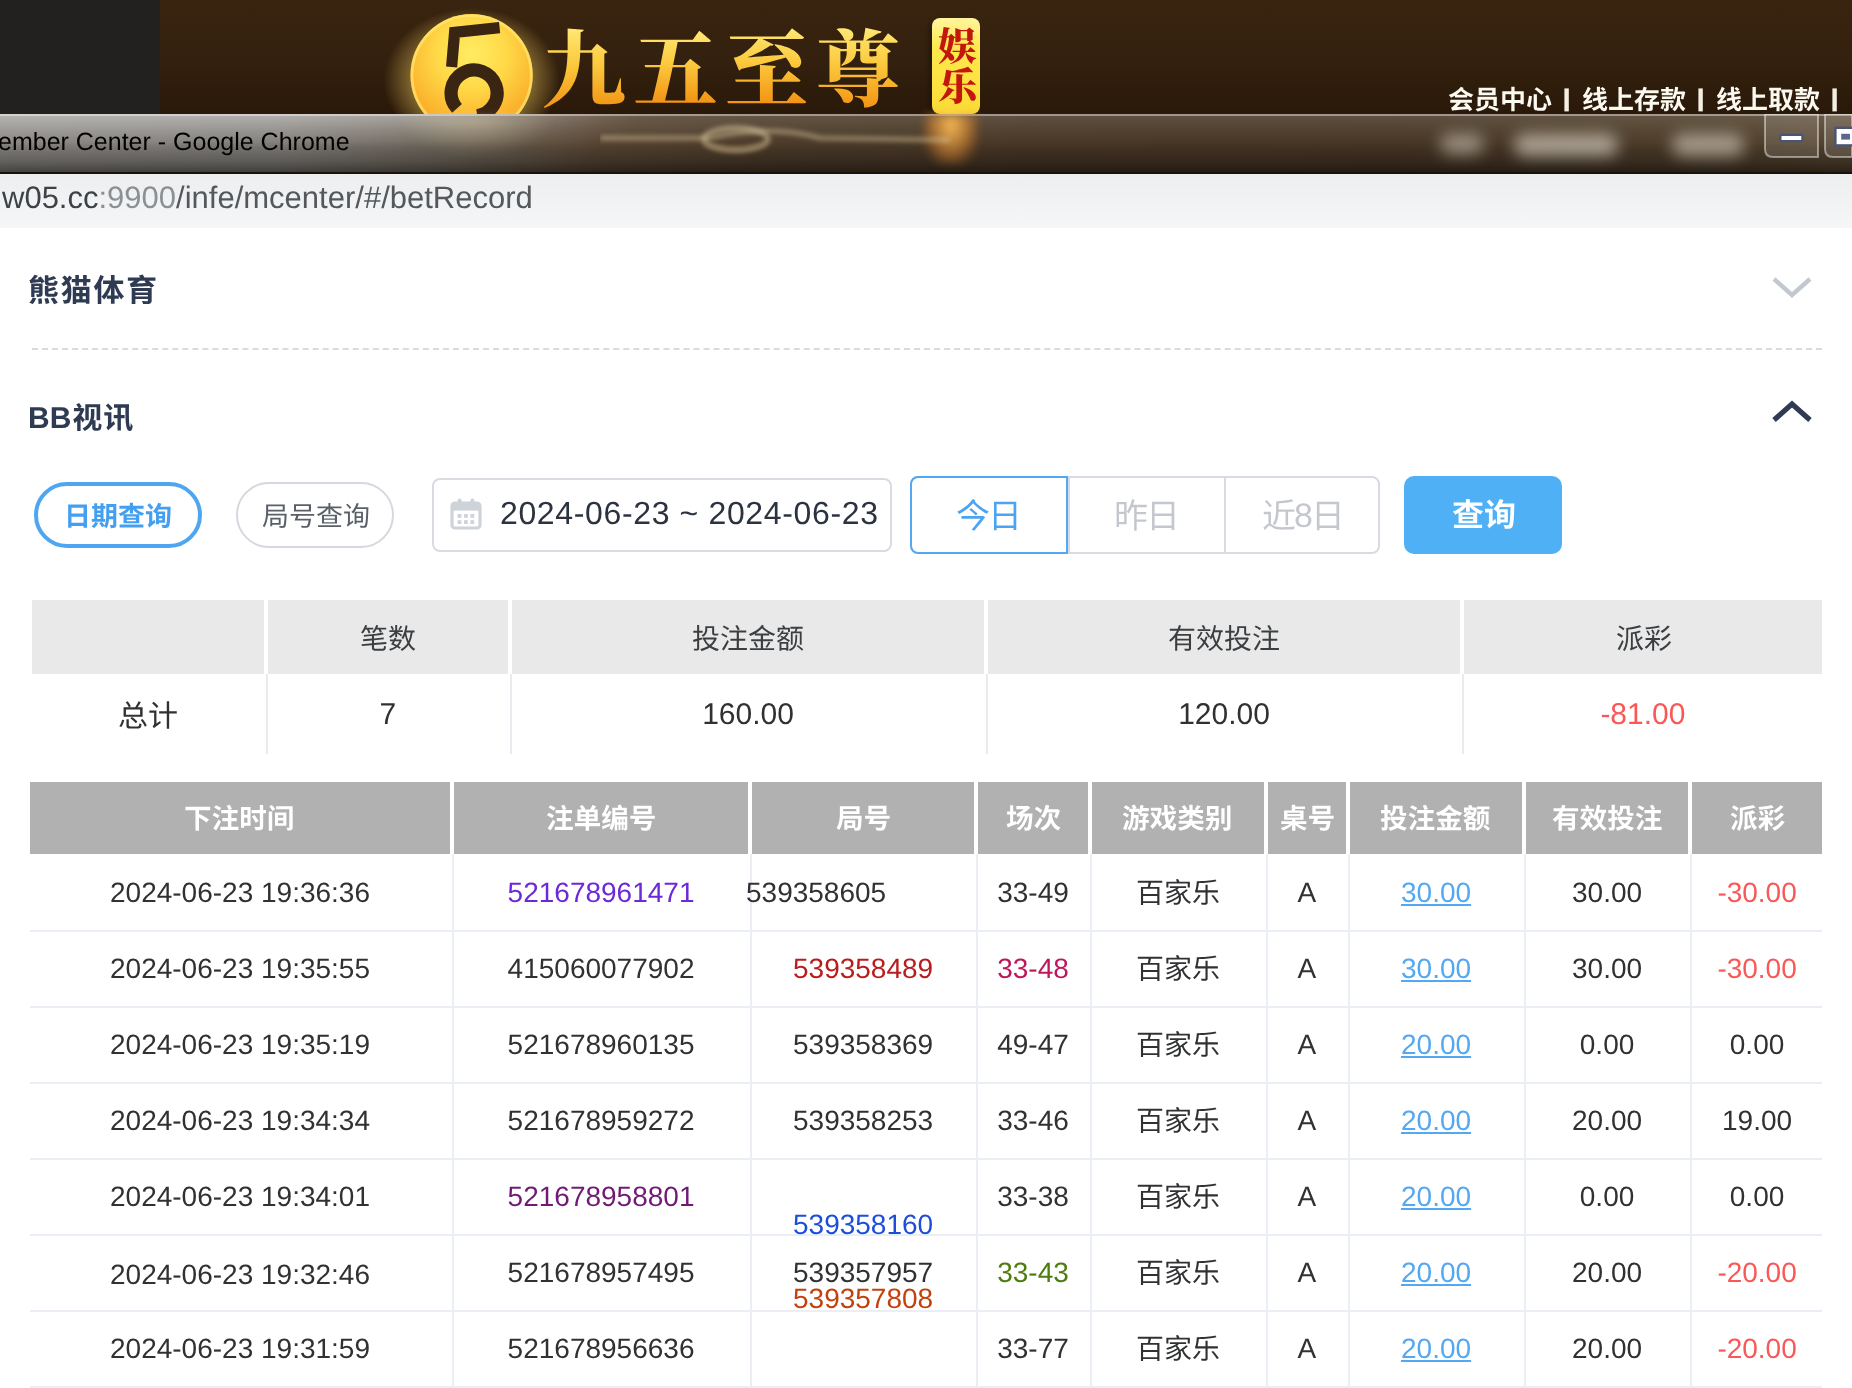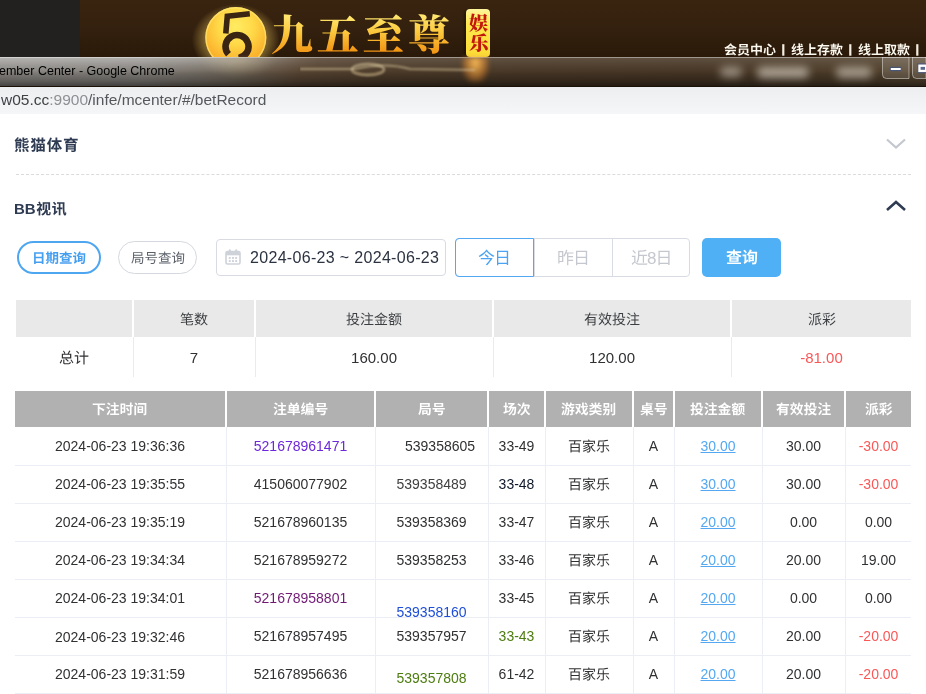--- a/index.html
+++ b/index.html
@@ -332,50 +332,50 @@
 <div style="position:absolute;left:375px;top:427px;width:1px;height:266px;background:#ebeef5"></div>
 <div style="position:absolute;left:488px;top:427px;width:1px;height:266px;background:#ebeef5"></div>
 <div style="position:absolute;left:545px;top:427px;width:1px;height:266px;background:#ebeef5"></div>
 <div style="position:absolute;left:633px;top:427px;width:1px;height:266px;background:#ebeef5"></div>
 <div style="position:absolute;left:674px;top:427px;width:1px;height:266px;background:#ebeef5"></div>
 <div style="position:absolute;left:762px;top:427px;width:1px;height:266px;background:#ebeef5"></div>
 <div style="position:absolute;left:845px;top:427px;width:1px;height:266px;background:#ebeef5"></div>
 <div style="position:absolute;left:15px;top:465px;width:896px;height:1px;background:#ebeef5"></div>
 <div style="position:absolute;left:55.0px;top:438.4px;height:18px;font:normal 14px 'Liberation Sans';color:#303133;white-space:nowrap">2024-06-23 19:36:36</div>
 <div style="position:absolute;left:253.8px;top:438.4px;height:18px;font:normal 14px 'Liberation Sans';color:#6d28d9;white-space:nowrap">521678961471</div>
-<div style="position:absolute;left:405px;top:438.4px;height:18px;font:normal 14px 'Liberation Sans';color:#303133;white-space:nowrap">539358605</div>
+<div style="position:absolute;left:373px;top:438.4px;height:18px;font:normal 14px 'Liberation Sans';color:#303133;white-space:nowrap">539358605</div>
 <div style="position:absolute;left:498.6px;top:438.4px;height:18px;font:normal 14px 'Liberation Sans';color:#303133;white-space:nowrap">33-49</div>
 <svg style="position:absolute;left:568.00px;top:439.00px;overflow:visible" width="42" height="16">
     <use href="#gr767e" fill="#303133" transform="translate(0.00,0) scale(0.01400)"></use>
     <use href="#gr5bb6" fill="#303133" transform="translate(14.00,0) scale(0.01400)"></use>
     <use href="#gr4e50" fill="#303133" transform="translate(28.00,0) scale(0.01400)"></use>
   </svg>
 <div style="position:absolute;left:648.8px;top:438.4px;height:18px;font:normal 14px 'Liberation Sans';color:#303133;white-space:nowrap">A</div>
 <div style="position:absolute;left:700.5px;top:438.4px;height:18px;font:normal 14px 'Liberation Sans';color:#54a8f2;text-decoration:underline;white-space:nowrap">30.00</div>
 <div style="position:absolute;left:786.0px;top:438.4px;height:18px;font:normal 14px 'Liberation Sans';color:#303133;white-space:nowrap">30.00</div>
 <div style="position:absolute;left:858.7px;top:438.4px;height:18px;font:normal 14px 'Liberation Sans';color:#fa5757;white-space:nowrap">-30.00</div>
 <div style="position:absolute;left:15px;top:503px;width:896px;height:1px;background:#ebeef5"></div>
 <div style="position:absolute;left:55.0px;top:476.4px;height:18px;font:normal 14px 'Liberation Sans';color:#303133;white-space:nowrap">2024-06-23 19:35:55</div>
 <div style="position:absolute;left:253.8px;top:476.4px;height:18px;font:normal 14px 'Liberation Sans';color:#303133;white-space:nowrap">415060077902</div>
-<div style="position:absolute;left:396.5px;top:476.4px;height:18px;font:normal 14px 'Liberation Sans';color:#404040;white-space:nowrap">539358489</div>
-<div style="position:absolute;left:498.6px;top:476.4px;height:18px;font:normal 14px 'Liberation Sans';color:#0f172a;white-space:nowrap">33-48</div>
+<div style="position:absolute;left:396.5px;top:476.4px;height:18px;font:normal 14px 'Liberation Sans';color:#b91c1c;white-space:nowrap">539358489</div>
+<div style="position:absolute;left:498.6px;top:476.4px;height:18px;font:normal 14px 'Liberation Sans';color:#be185d;white-space:nowrap">33-48</div>
 <svg style="position:absolute;left:568.00px;top:477.00px;overflow:visible" width="42" height="16">
     <use href="#gr767e" fill="#303133" transform="translate(0.00,0) scale(0.01400)"></use>
     <use href="#gr5bb6" fill="#303133" transform="translate(14.00,0) scale(0.01400)"></use>
     <use href="#gr4e50" fill="#303133" transform="translate(28.00,0) scale(0.01400)"></use>
   </svg>
 <div style="position:absolute;left:648.8px;top:476.4px;height:18px;font:normal 14px 'Liberation Sans';color:#303133;white-space:nowrap">A</div>
 <div style="position:absolute;left:700.5px;top:476.4px;height:18px;font:normal 14px 'Liberation Sans';color:#54a8f2;text-decoration:underline;white-space:nowrap">30.00</div>
 <div style="position:absolute;left:786.0px;top:476.4px;height:18px;font:normal 14px 'Liberation Sans';color:#303133;white-space:nowrap">30.00</div>
 <div style="position:absolute;left:858.7px;top:476.4px;height:18px;font:normal 14px 'Liberation Sans';color:#fa5757;white-space:nowrap">-30.00</div>
 <div style="position:absolute;left:15px;top:541px;width:896px;height:1px;background:#ebeef5"></div>
 <div style="position:absolute;left:55.0px;top:514.4px;height:18px;font:normal 14px 'Liberation Sans';color:#303133;white-space:nowrap">2024-06-23 19:35:19</div>
 <div style="position:absolute;left:253.8px;top:514.4px;height:18px;font:normal 14px 'Liberation Sans';color:#303133;white-space:nowrap">521678960135</div>
 <div style="position:absolute;left:396.5px;top:514.4px;height:18px;font:normal 14px 'Liberation Sans';color:#303133;white-space:nowrap">539358369</div>
-<div style="position:absolute;left:498.6px;top:514.4px;height:18px;font:normal 14px 'Liberation Sans';color:#303133;white-space:nowrap">33-47</div>
+<div style="position:absolute;left:498.6px;top:514.4px;height:18px;font:normal 14px 'Liberation Sans';color:#303133;white-space:nowrap">49-47</div>
 <svg style="position:absolute;left:568.00px;top:515.00px;overflow:visible" width="42" height="16">
     <use href="#gr767e" fill="#303133" transform="translate(0.00,0) scale(0.01400)"></use>
     <use href="#gr5bb6" fill="#303133" transform="translate(14.00,0) scale(0.01400)"></use>
     <use href="#gr4e50" fill="#303133" transform="translate(28.00,0) scale(0.01400)"></use>
   </svg>
 <div style="position:absolute;left:648.8px;top:514.4px;height:18px;font:normal 14px 'Liberation Sans';color:#303133;white-space:nowrap">A</div>
 <div style="position:absolute;left:700.5px;top:514.4px;height:18px;font:normal 14px 'Liberation Sans';color:#54a8f2;text-decoration:underline;white-space:nowrap">20.00</div>
 <div style="position:absolute;left:789.9px;top:514.4px;height:18px;font:normal 14px 'Liberation Sans';color:#303133;white-space:nowrap">0.00</div>
 <div style="position:absolute;left:864.9px;top:514.4px;height:18px;font:normal 14px 'Liberation Sans';color:#303133;white-space:nowrap">0.00</div>
 <div style="position:absolute;left:15px;top:579px;width:896px;height:1px;background:#ebeef5"></div>
@@ -389,21 +389,21 @@
     <use href="#gr4e50" fill="#303133" transform="translate(28.00,0) scale(0.01400)"></use>
   </svg>
 <div style="position:absolute;left:648.8px;top:552.4px;height:18px;font:normal 14px 'Liberation Sans';color:#303133;white-space:nowrap">A</div>
 <div style="position:absolute;left:700.5px;top:552.4px;height:18px;font:normal 14px 'Liberation Sans';color:#54a8f2;text-decoration:underline;white-space:nowrap">20.00</div>
 <div style="position:absolute;left:786.0px;top:552.4px;height:18px;font:normal 14px 'Liberation Sans';color:#303133;white-space:nowrap">20.00</div>
 <div style="position:absolute;left:861.0px;top:552.4px;height:18px;font:normal 14px 'Liberation Sans';color:#303133;white-space:nowrap">19.00</div>
 <div style="position:absolute;left:15px;top:617px;width:896px;height:1px;background:#ebeef5"></div>
 <div style="position:absolute;left:55.0px;top:590.4px;height:18px;font:normal 14px 'Liberation Sans';color:#303133;white-space:nowrap">2024-06-23 19:34:01</div>
 <div style="position:absolute;left:253.8px;top:590.4px;height:18px;font:normal 14px 'Liberation Sans';color:#701a75;white-space:nowrap">521678958801</div>
 <div style="position:absolute;left:396.5px;top:604px;height:18px;font:normal 14px 'Liberation Sans';color:#1d4ed8;white-space:nowrap">539358160</div>
-<div style="position:absolute;left:498.6px;top:590.4px;height:18px;font:normal 14px 'Liberation Sans';color:#303133;white-space:nowrap">33-45</div>
+<div style="position:absolute;left:498.6px;top:590.4px;height:18px;font:normal 14px 'Liberation Sans';color:#303133;white-space:nowrap">33-38</div>
 <svg style="position:absolute;left:568.00px;top:591.00px;overflow:visible" width="42" height="16">
     <use href="#gr767e" fill="#303133" transform="translate(0.00,0) scale(0.01400)"></use>
     <use href="#gr5bb6" fill="#303133" transform="translate(14.00,0) scale(0.01400)"></use>
     <use href="#gr4e50" fill="#303133" transform="translate(28.00,0) scale(0.01400)"></use>
   </svg>
 <div style="position:absolute;left:648.8px;top:590.4px;height:18px;font:normal 14px 'Liberation Sans';color:#303133;white-space:nowrap">A</div>
 <div style="position:absolute;left:700.5px;top:590.4px;height:18px;font:normal 14px 'Liberation Sans';color:#54a8f2;text-decoration:underline;white-space:nowrap">20.00</div>
 <div style="position:absolute;left:789.9px;top:590.4px;height:18px;font:normal 14px 'Liberation Sans';color:#303133;white-space:nowrap">0.00</div>
 <div style="position:absolute;left:864.9px;top:590.4px;height:18px;font:normal 14px 'Liberation Sans';color:#303133;white-space:nowrap">0.00</div>
 <div style="position:absolute;left:15px;top:655px;width:896px;height:1px;background:#ebeef5"></div>
@@ -416,22 +416,22 @@
     <use href="#gr5bb6" fill="#303133" transform="translate(14.00,0) scale(0.01400)"></use>
     <use href="#gr4e50" fill="#303133" transform="translate(28.00,0) scale(0.01400)"></use>
   </svg>
 <div style="position:absolute;left:648.8px;top:628.4px;height:18px;font:normal 14px 'Liberation Sans';color:#303133;white-space:nowrap">A</div>
 <div style="position:absolute;left:700.5px;top:628.4px;height:18px;font:normal 14px 'Liberation Sans';color:#54a8f2;text-decoration:underline;white-space:nowrap">20.00</div>
 <div style="position:absolute;left:786.0px;top:628.4px;height:18px;font:normal 14px 'Liberation Sans';color:#303133;white-space:nowrap">20.00</div>
 <div style="position:absolute;left:858.7px;top:628.4px;height:18px;font:normal 14px 'Liberation Sans';color:#fa5757;white-space:nowrap">-20.00</div>
 <div style="position:absolute;left:15px;top:693px;width:896px;height:1px;background:#ebeef5"></div>
 <div style="position:absolute;left:55.0px;top:666.4px;height:18px;font:normal 14px 'Liberation Sans';color:#303133;white-space:nowrap">2024-06-23 19:31:59</div>
 <div style="position:absolute;left:253.8px;top:666.4px;height:18px;font:normal 14px 'Liberation Sans';color:#303133;white-space:nowrap">521678956636</div>
-<div style="position:absolute;left:396.5px;top:670px;height:18px;font:normal 14px 'Liberation Sans';color:#4d7c0f;white-space:nowrap">539357808</div>
-<div style="position:absolute;left:498.6px;top:666.4px;height:18px;font:normal 14px 'Liberation Sans';color:#303133;white-space:nowrap">61-42</div>
+<div style="position:absolute;left:396.5px;top:641px;height:18px;font:normal 14px 'Liberation Sans';color:#c2410c;white-space:nowrap">539357808</div>
+<div style="position:absolute;left:498.6px;top:666.4px;height:18px;font:normal 14px 'Liberation Sans';color:#303133;white-space:nowrap">33-77</div>
 <svg style="position:absolute;left:568.00px;top:667.00px;overflow:visible" width="42" height="16">
     <use href="#gr767e" fill="#303133" transform="translate(0.00,0) scale(0.01400)"></use>
     <use href="#gr5bb6" fill="#303133" transform="translate(14.00,0) scale(0.01400)"></use>
     <use href="#gr4e50" fill="#303133" transform="translate(28.00,0) scale(0.01400)"></use>
   </svg>
 <div style="position:absolute;left:648.8px;top:666.4px;height:18px;font:normal 14px 'Liberation Sans';color:#303133;white-space:nowrap">A</div>
 <div style="position:absolute;left:700.5px;top:666.4px;height:18px;font:normal 14px 'Liberation Sans';color:#54a8f2;text-decoration:underline;white-space:nowrap">20.00</div>
 <div style="position:absolute;left:786.0px;top:666.4px;height:18px;font:normal 14px 'Liberation Sans';color:#303133;white-space:nowrap">20.00</div>
 <div style="position:absolute;left:858.7px;top:666.4px;height:18px;font:normal 14px 'Liberation Sans';color:#fa5757;white-space:nowrap">-20.00</div>
 </body></html>

